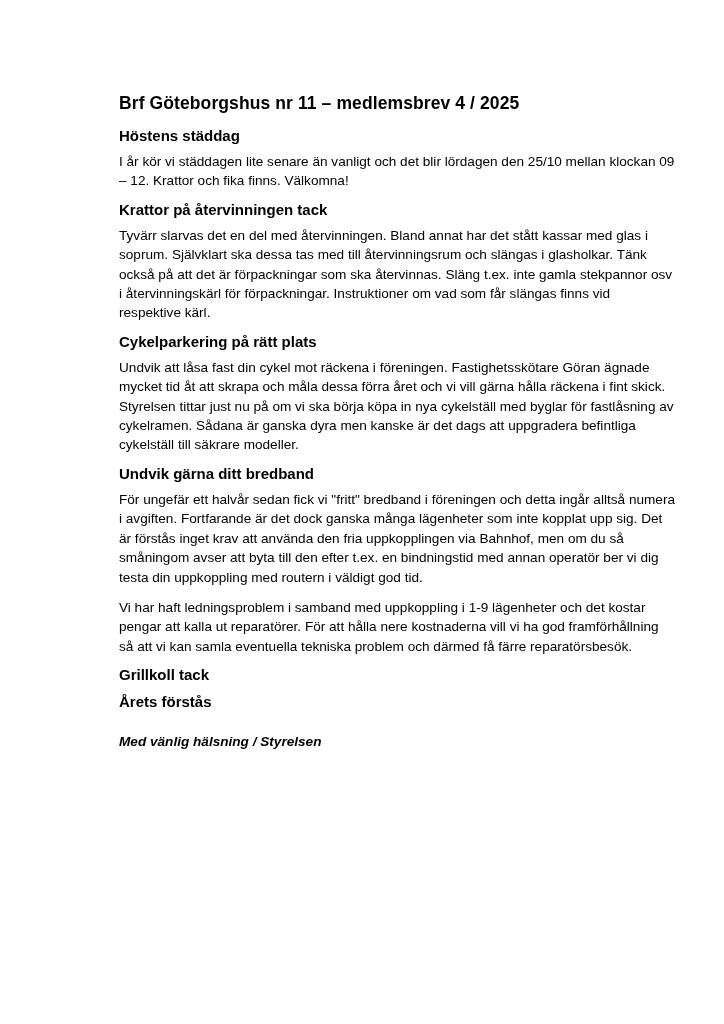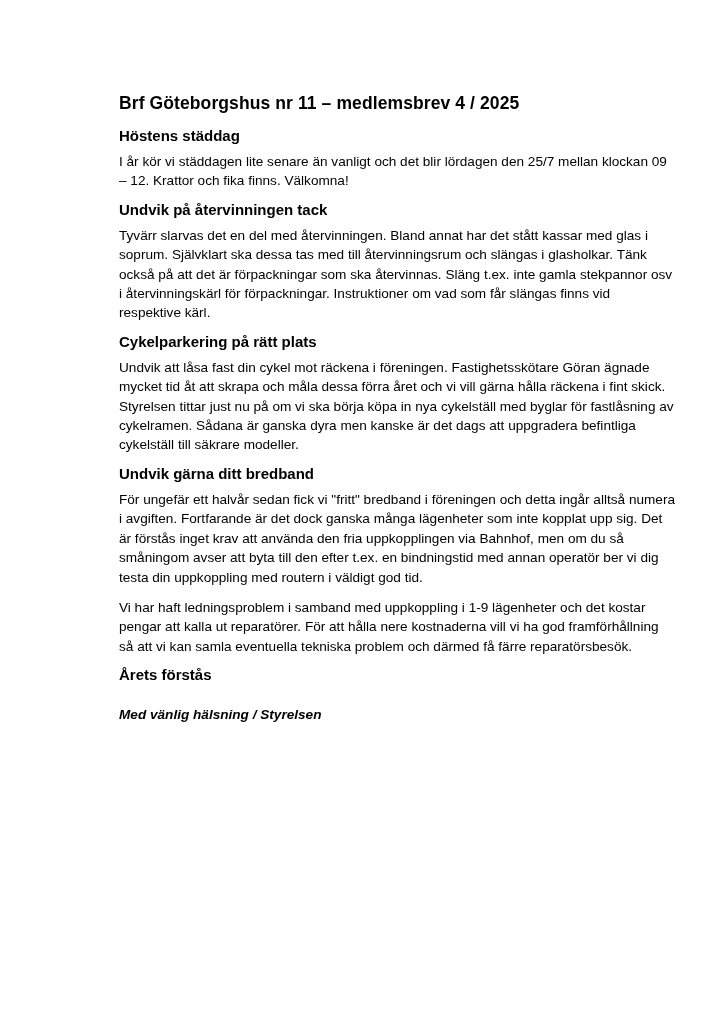--- a/index.html
+++ b/index.html
@@ -51,40 +51,41 @@
 </style>
 </head>
 <body>
 
 <div class="page">
 
   <h1 class="doc-title">Brf Göteborgshus nr 11 – medlemsbrev 4 / 2025</h1>
 
   <section>
     <h2 class="section-heading">Höstens städdag</h2>
-    <p class="body-paragraph">I år kör vi städdagen lite senare än vanligt och det blir lördagen den 25/7 mellan klockan 09 – 12. Krattor och fika finns. Välkomna!</p>
+    <p class="body-paragraph">I år kör vi städdagen lite senare än vanligt och det blir lördagen den 25/10 mellan klockan 09 – 12. Krattor och fika finns. Välkomna!</p>
   </section>
 
   <section>
-    <h2 class="section-heading">Undvik på återvinningen tack</h2>
+    <h2 class="section-heading">Krattor på återvinningen tack</h2>
     <p class="body-paragraph">Tyvärr slarvas det en del med återvinningen. Bland annat har det stått kassar med glas i soprum. Självklart ska dessa tas med till återvinningsrum och slängas i glasholkar. Tänk också på att det är förpackningar som ska återvinnas. Släng t.ex. inte gamla stekpannor osv i återvinningskärl för förpackningar. Instruktioner om vad som får slängas finns vid respektive kärl.</p>
   </section>
 
   <section>
     <h2 class="section-heading">Cykelparkering på rätt plats</h2>
     <p class="body-paragraph">Undvik att låsa fast din cykel mot räckena i föreningen. Fastighetsskötare Göran ägnade mycket tid åt att skrapa och måla dessa förra året och vi vill gärna hålla räckena i fint skick. Styrelsen tittar just nu på om vi ska börja köpa in nya cykelställ med byglar för fastlåsning av cykelramen. Sådana är ganska dyra men kanske är det dags att uppgradera befintliga cykelställ till säkrare modeller.</p>
   </section>
 
   <section>
     <h2 class="section-heading">Undvik gärna ditt bredband</h2>
     <p class="body-paragraph">För ungefär ett halvår sedan fick vi "fritt" bredband i föreningen och detta ingår alltså numera i avgiften. Fortfarande är det dock ganska många lägenheter som inte kopplat upp sig. Det är förstås inget krav att använda den fria uppkopplingen via Bahnhof, men om du så småningom avser att byta till den efter t.ex. en bindningstid med annan operatör ber vi dig testa din uppkoppling med routern i väldigt god tid.</p>
     <p class="body-paragraph">Vi har haft ledningsproblem i samband med uppkoppling i 1-9 lägenheter och det kostar pengar att kalla ut reparatörer. För att hålla nere kostnaderna vill vi ha god framförhållning så att vi kan samla eventuella tekniska problem och därmed få färre reparatörsbesök.</p>
   </section>
 
   <section>
+    <h2 class="section-heading">Grillkoll tack</h2>
   </section>
 
   <section>
     <h2 class="section-heading">Årets förstås</h2>
   </section>
 
   <p class="signoff">Med vänlig hälsning / Styrelsen</p>
 
 </div>
 

